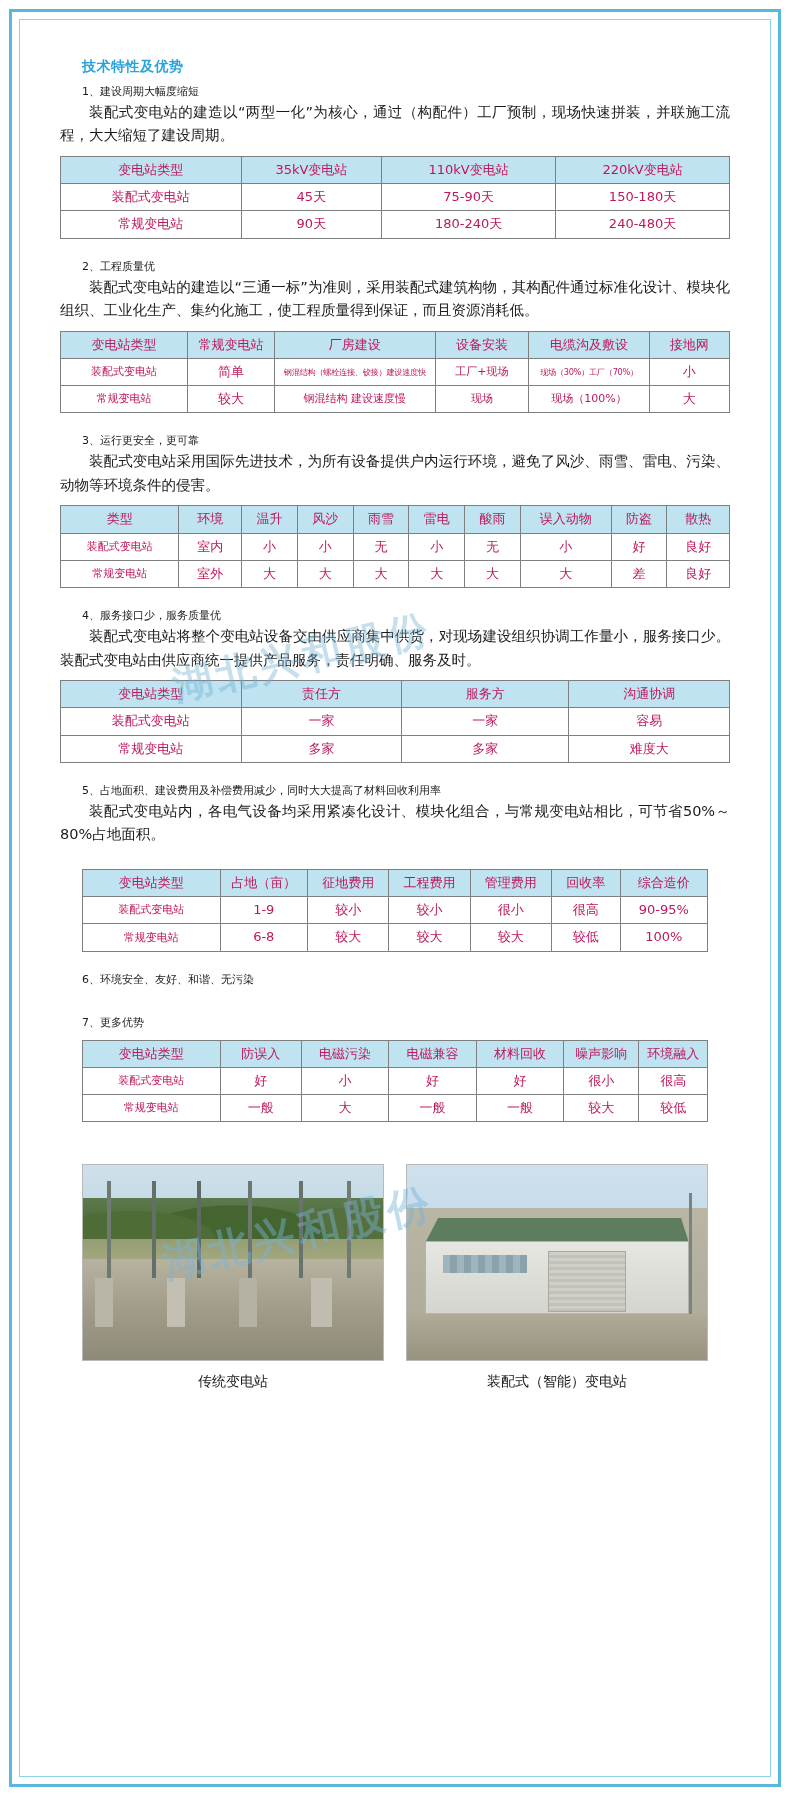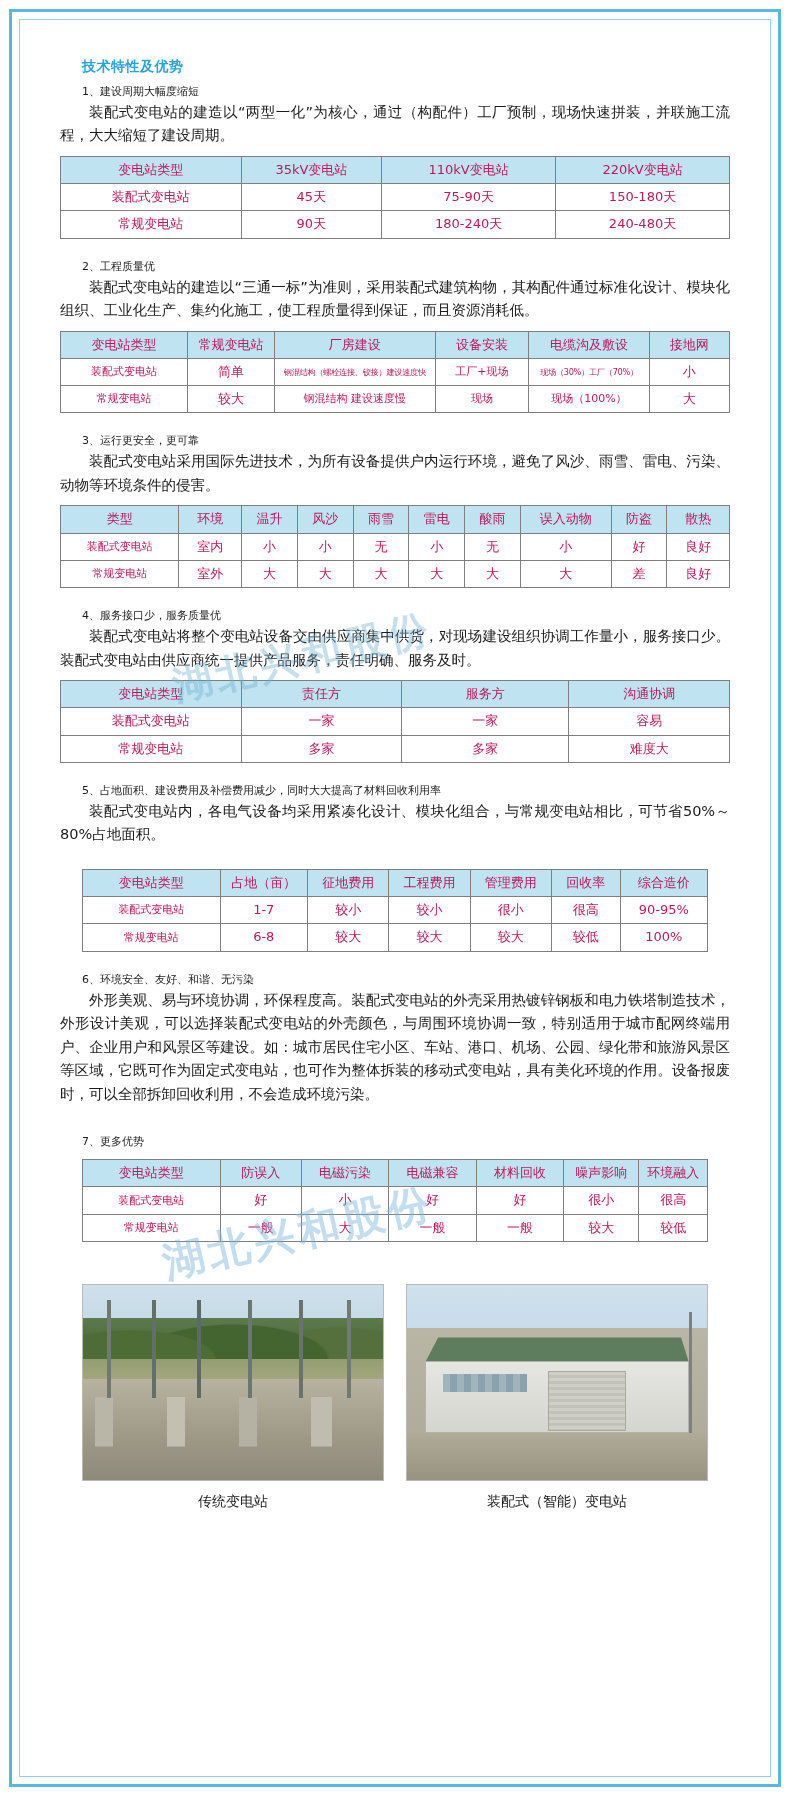--- a/index.html
+++ b/index.html
@@ -389,42 +389,41 @@
         <th>征地费用</th>
         <th>工程费用</th>
         <th>管理费用</th>
         <th>回收率</th>
         <th>综合造价</th>
       </tr>
     </thead>
     <tbody>
       <tr>
         <td class="small">装配式变电站</td>
-        <td>1-7</td>
+        <td>1-9</td>
         <td>较小</td>
         <td>较小</td>
         <td>很小</td>
         <td>很高</td>
         <td>90-95%</td>
       </tr>
       <tr>
         <td class="small">常规变电站</td>
         <td>6-8</td>
         <td>较大</td>
         <td>较大</td>
         <td>较大</td>
         <td>较低</td>
         <td>100%</td>
       </tr>
     </tbody>
   </table>
   </div>
 
   <div class="num-head" style="">6、环境安全、友好、和谐、无污染</div>
-  <p class="para">外形美观、易与环境协调，环保程度高。装配式变电站的外壳采用热镀锌钢板和电力铁塔制造技术，外形设计美观，可以选择装配式变电站的外壳颜色，与周围环境协调一致，特别适用于城市配网终端用户、企业用户和风景区等建设。如：城市居民住宅小区、车站、港口、机场、公园、绿化带和旅游风景区等区域，它既可作为固定式变电站，也可作为整体拆装的移动式变电站，具有美化环境的作用。设备报废时，可以全部拆卸回收利用，不会造成环境污染。</p>
 
   <div class="num-head" style="margin-top:28px;">7、更多优势</div>
 
   <div class="t5wrap">
   <table class="dt" style="margin-top:10px;">
     <colgroup>
             <col style="width:22%">
             <col style="width:13%">
             <col style="width:14%">
             <col style="width:14%">

